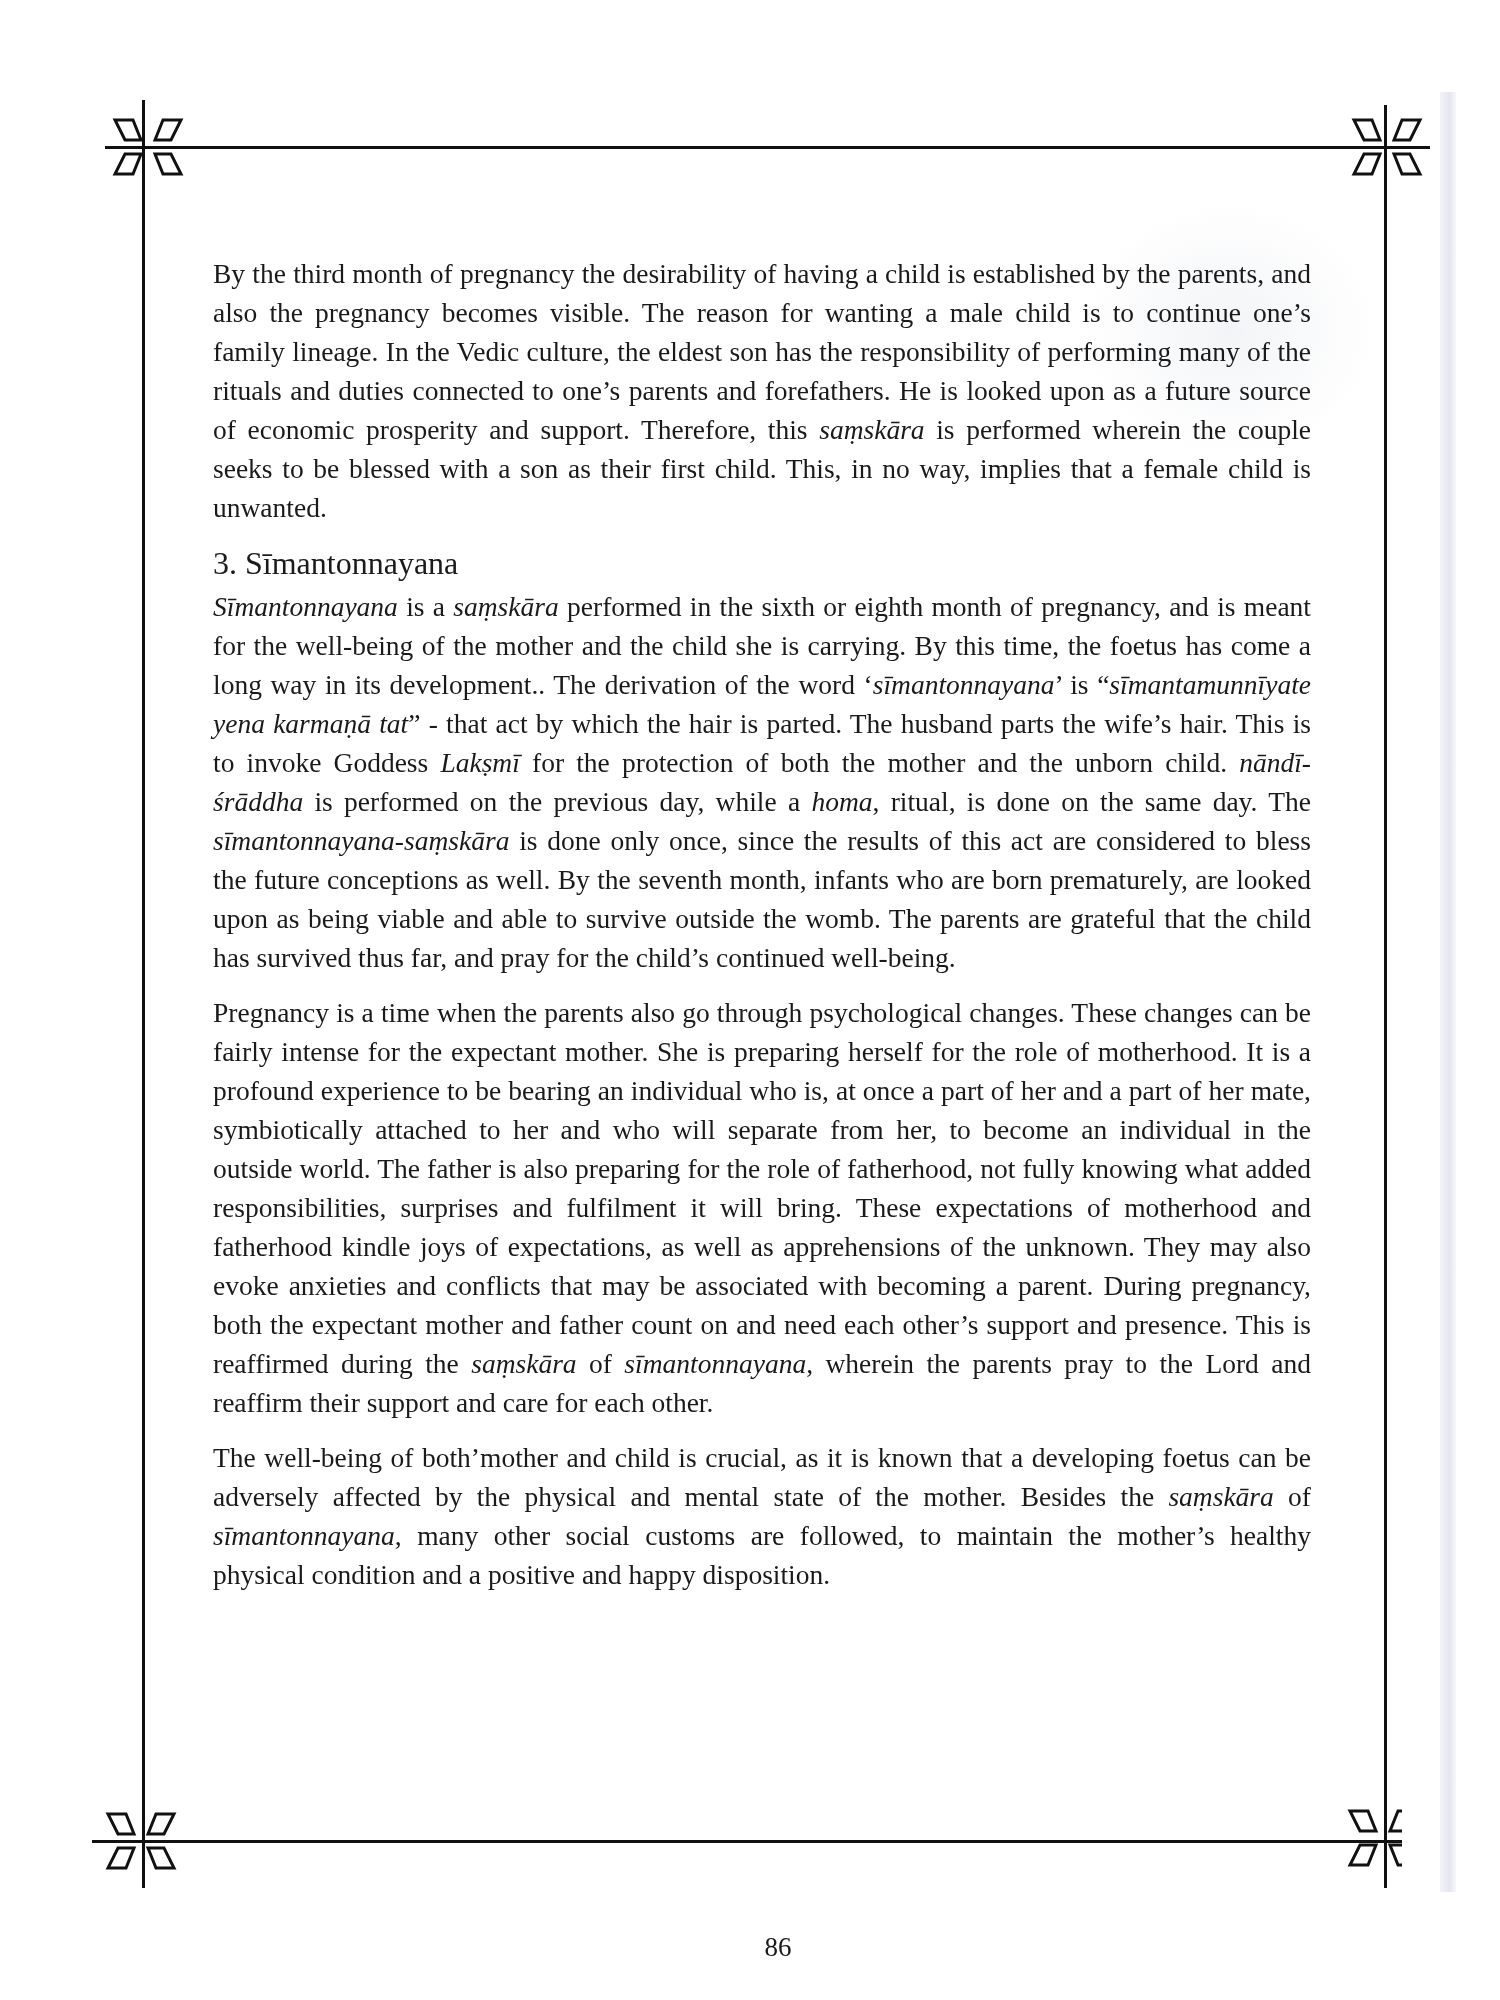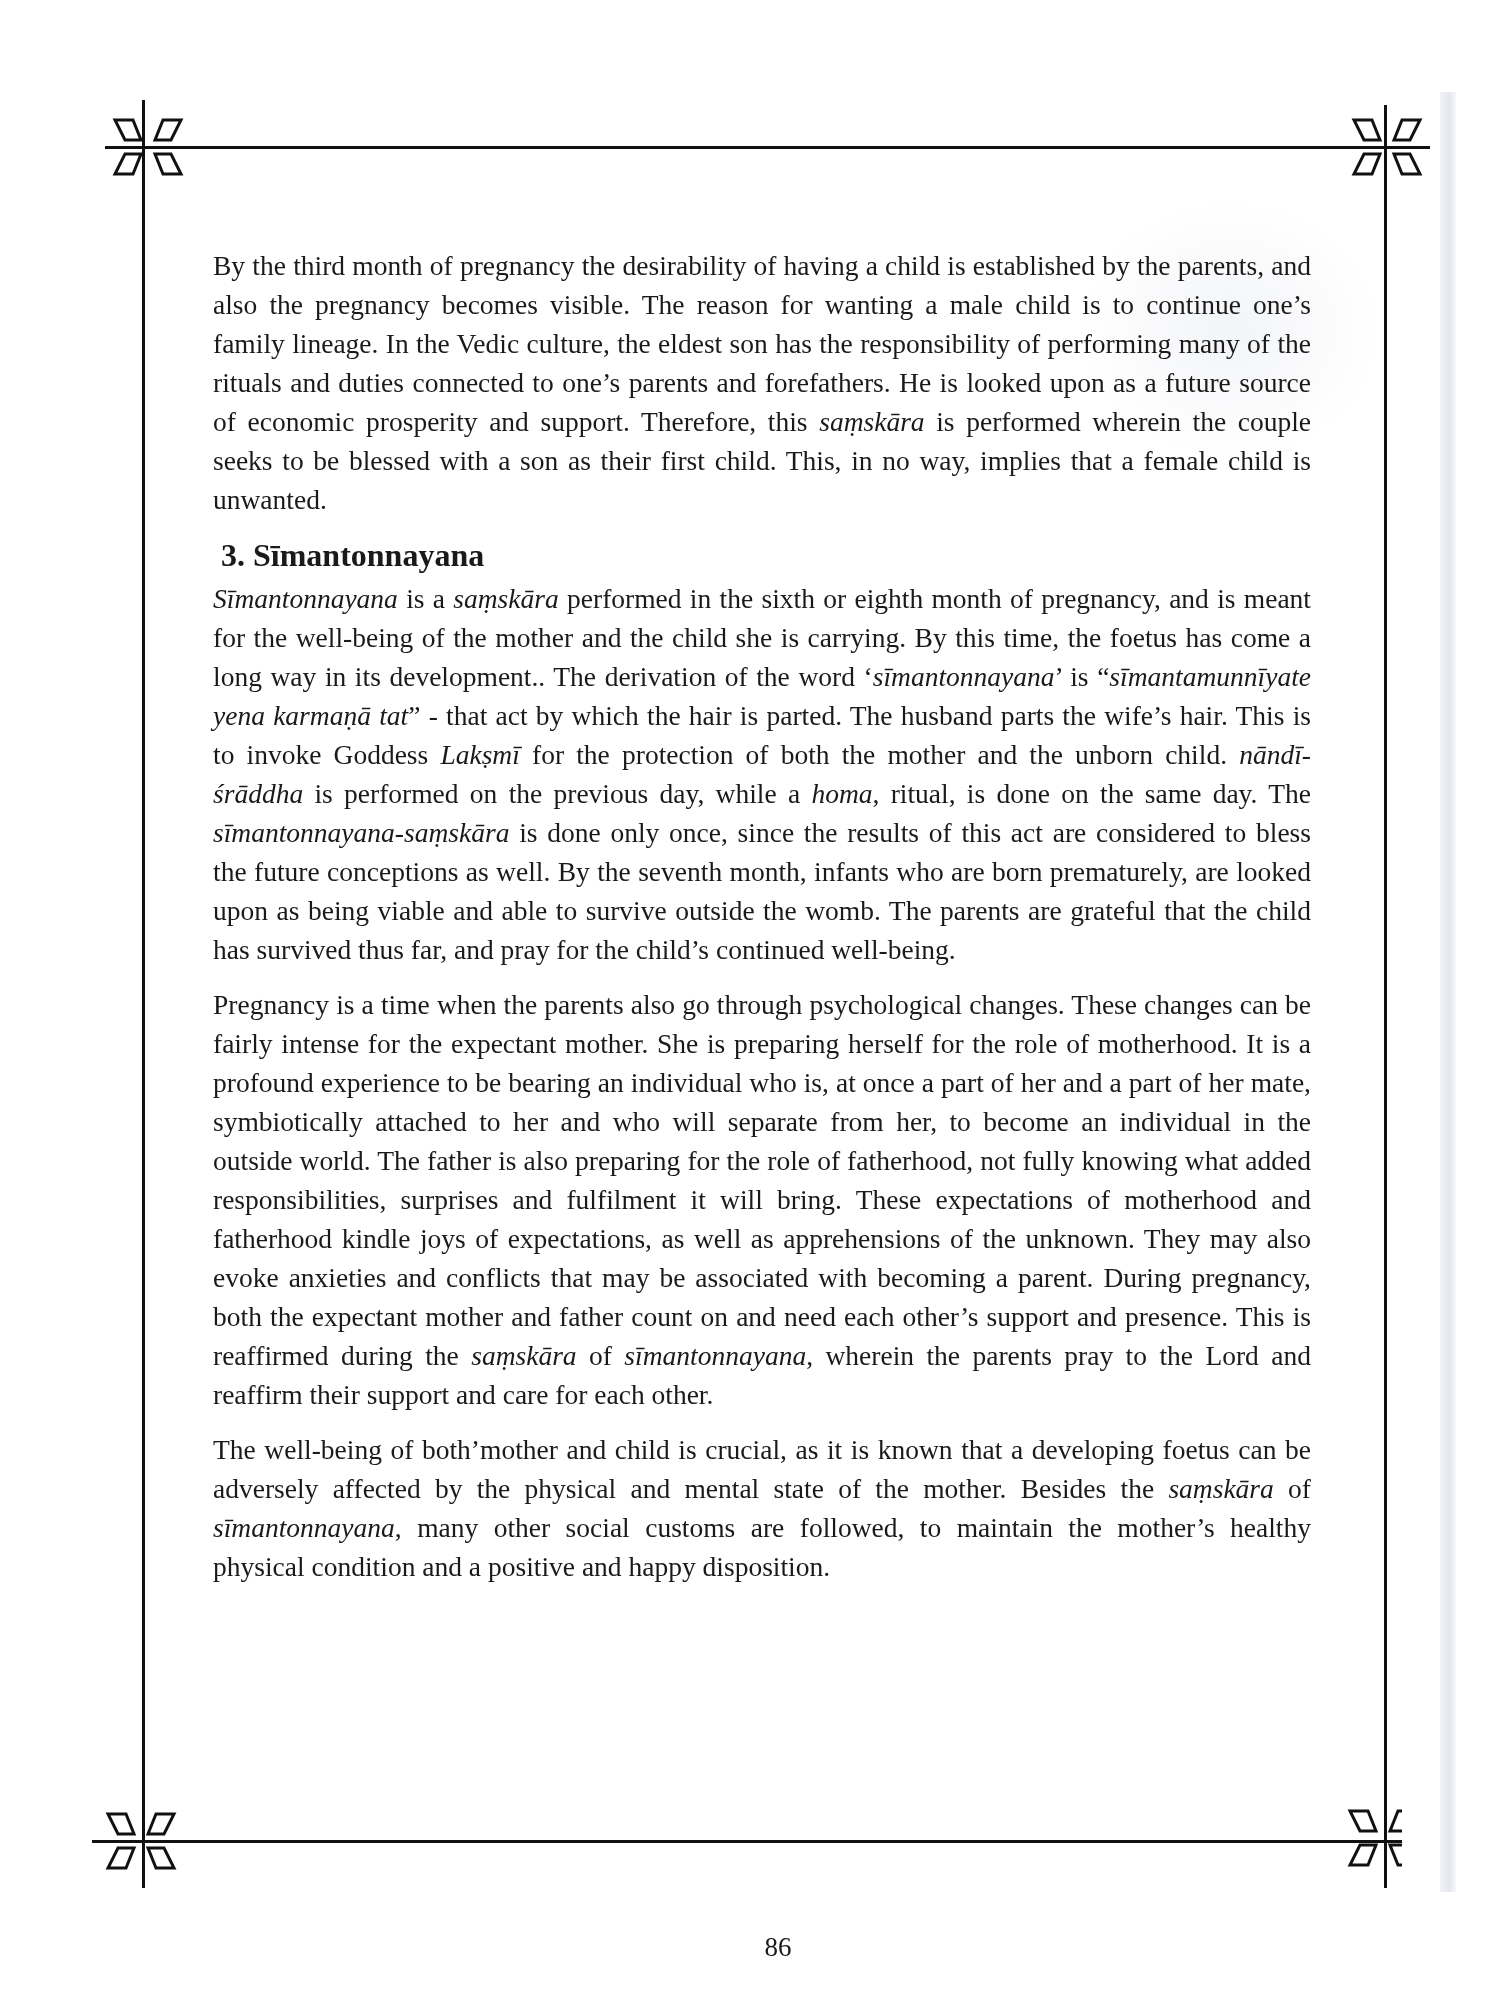--- a/index.html
+++ b/index.html
@@ -41,38 +41,38 @@
     .ornament {
       position: absolute;
       width: 90px;
       height: 90px;
     }
     .ornament svg { width: 90px; height: 90px; display: block; }
 
     .text-block {
       position: absolute;
       left: 213px;
-      top: 246px;
+      top: 254px;
       width: 1098px;
       font-size: 27.5px;
       line-height: 39px;
       text-align: justify;
     }
     .text-block p {
       margin: 0 0 16px 0;
     }
     .text-block em {
       font-style: italic;
     }
     .section-heading {
       font-family: "Liberation Serif", "DejaVu Serif", serif;
-      font-weight: bold;
+      font-weight: normal;
       font-size: 32px;
       line-height: 40px;
-      margin: 8px 0 4px 8px;
+      margin: 8px 0 4px 0;
     }
     sup { font-size: 17px; line-height: 0; }
 
     .page-number {
       position: absolute;
       left: 0;
       width: 1556px;
       top: 1932px;
       text-align: center;
       font-size: 27px;

